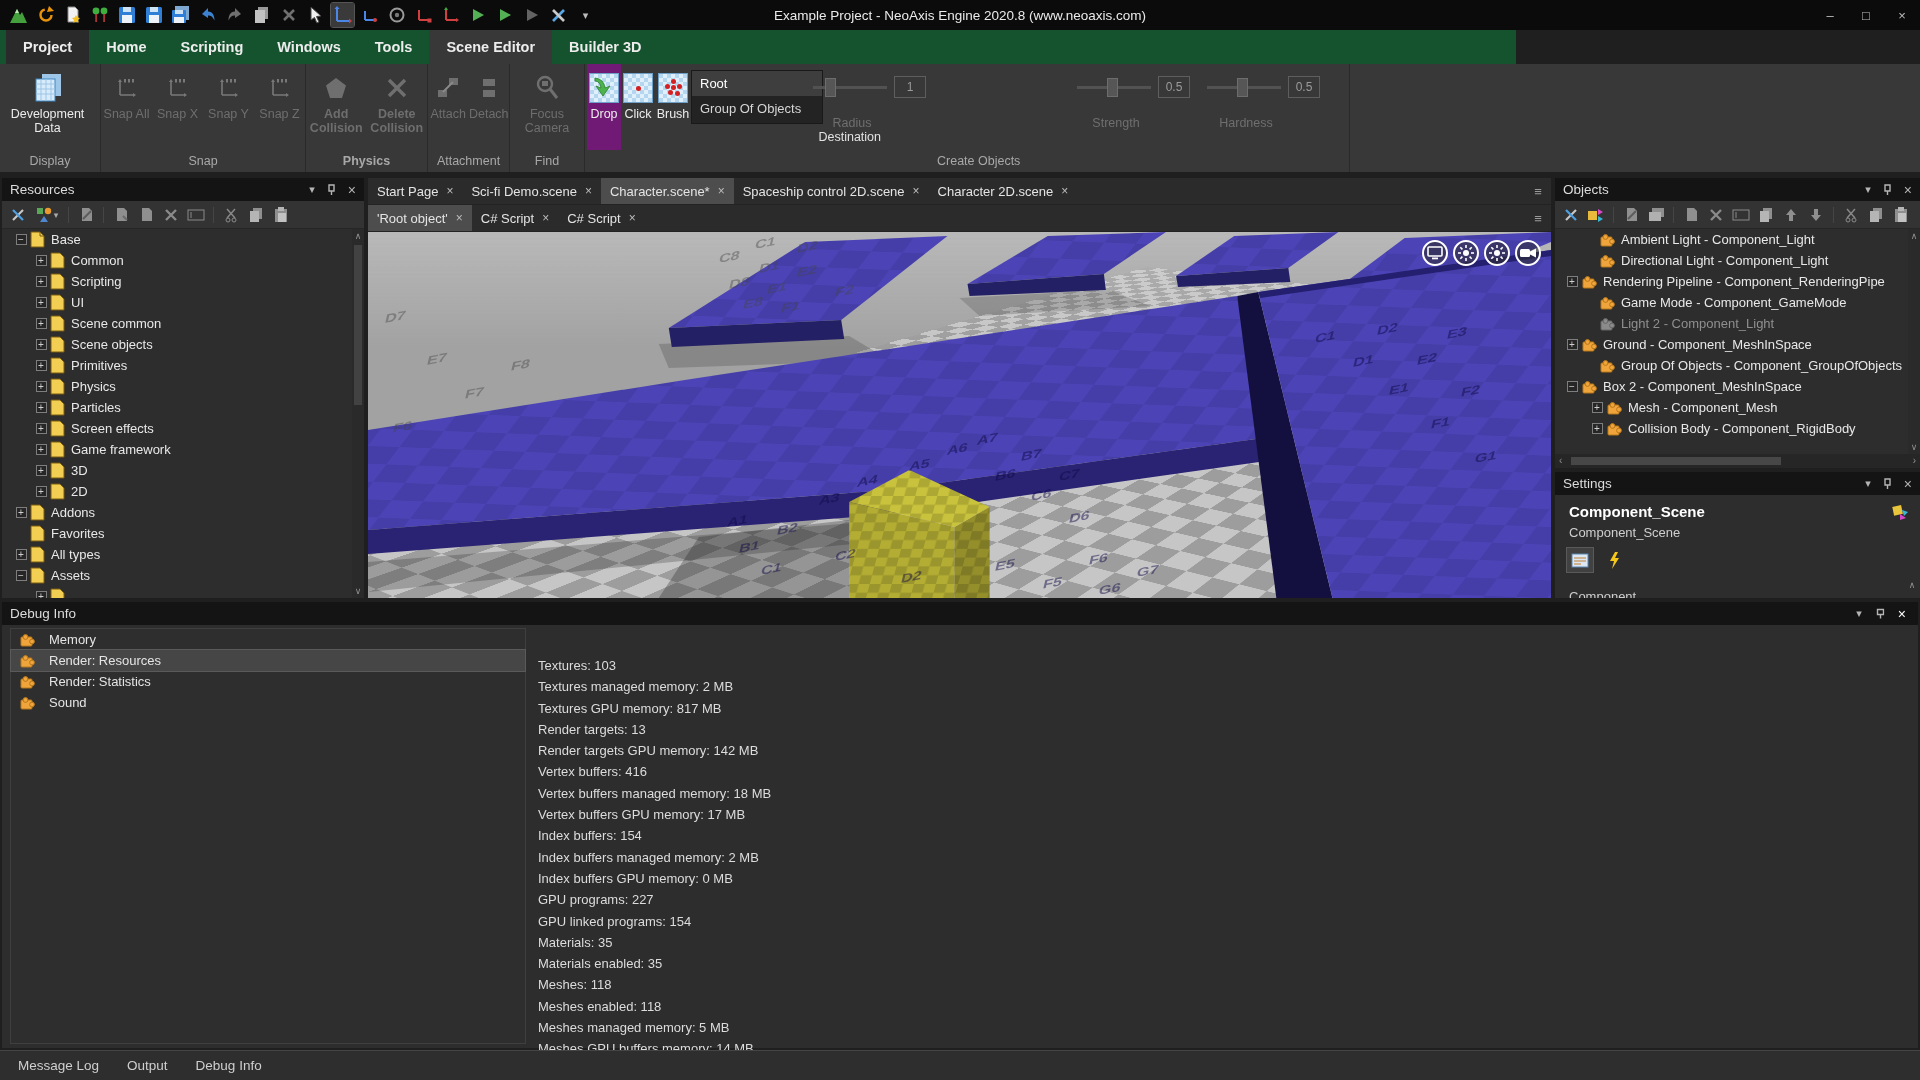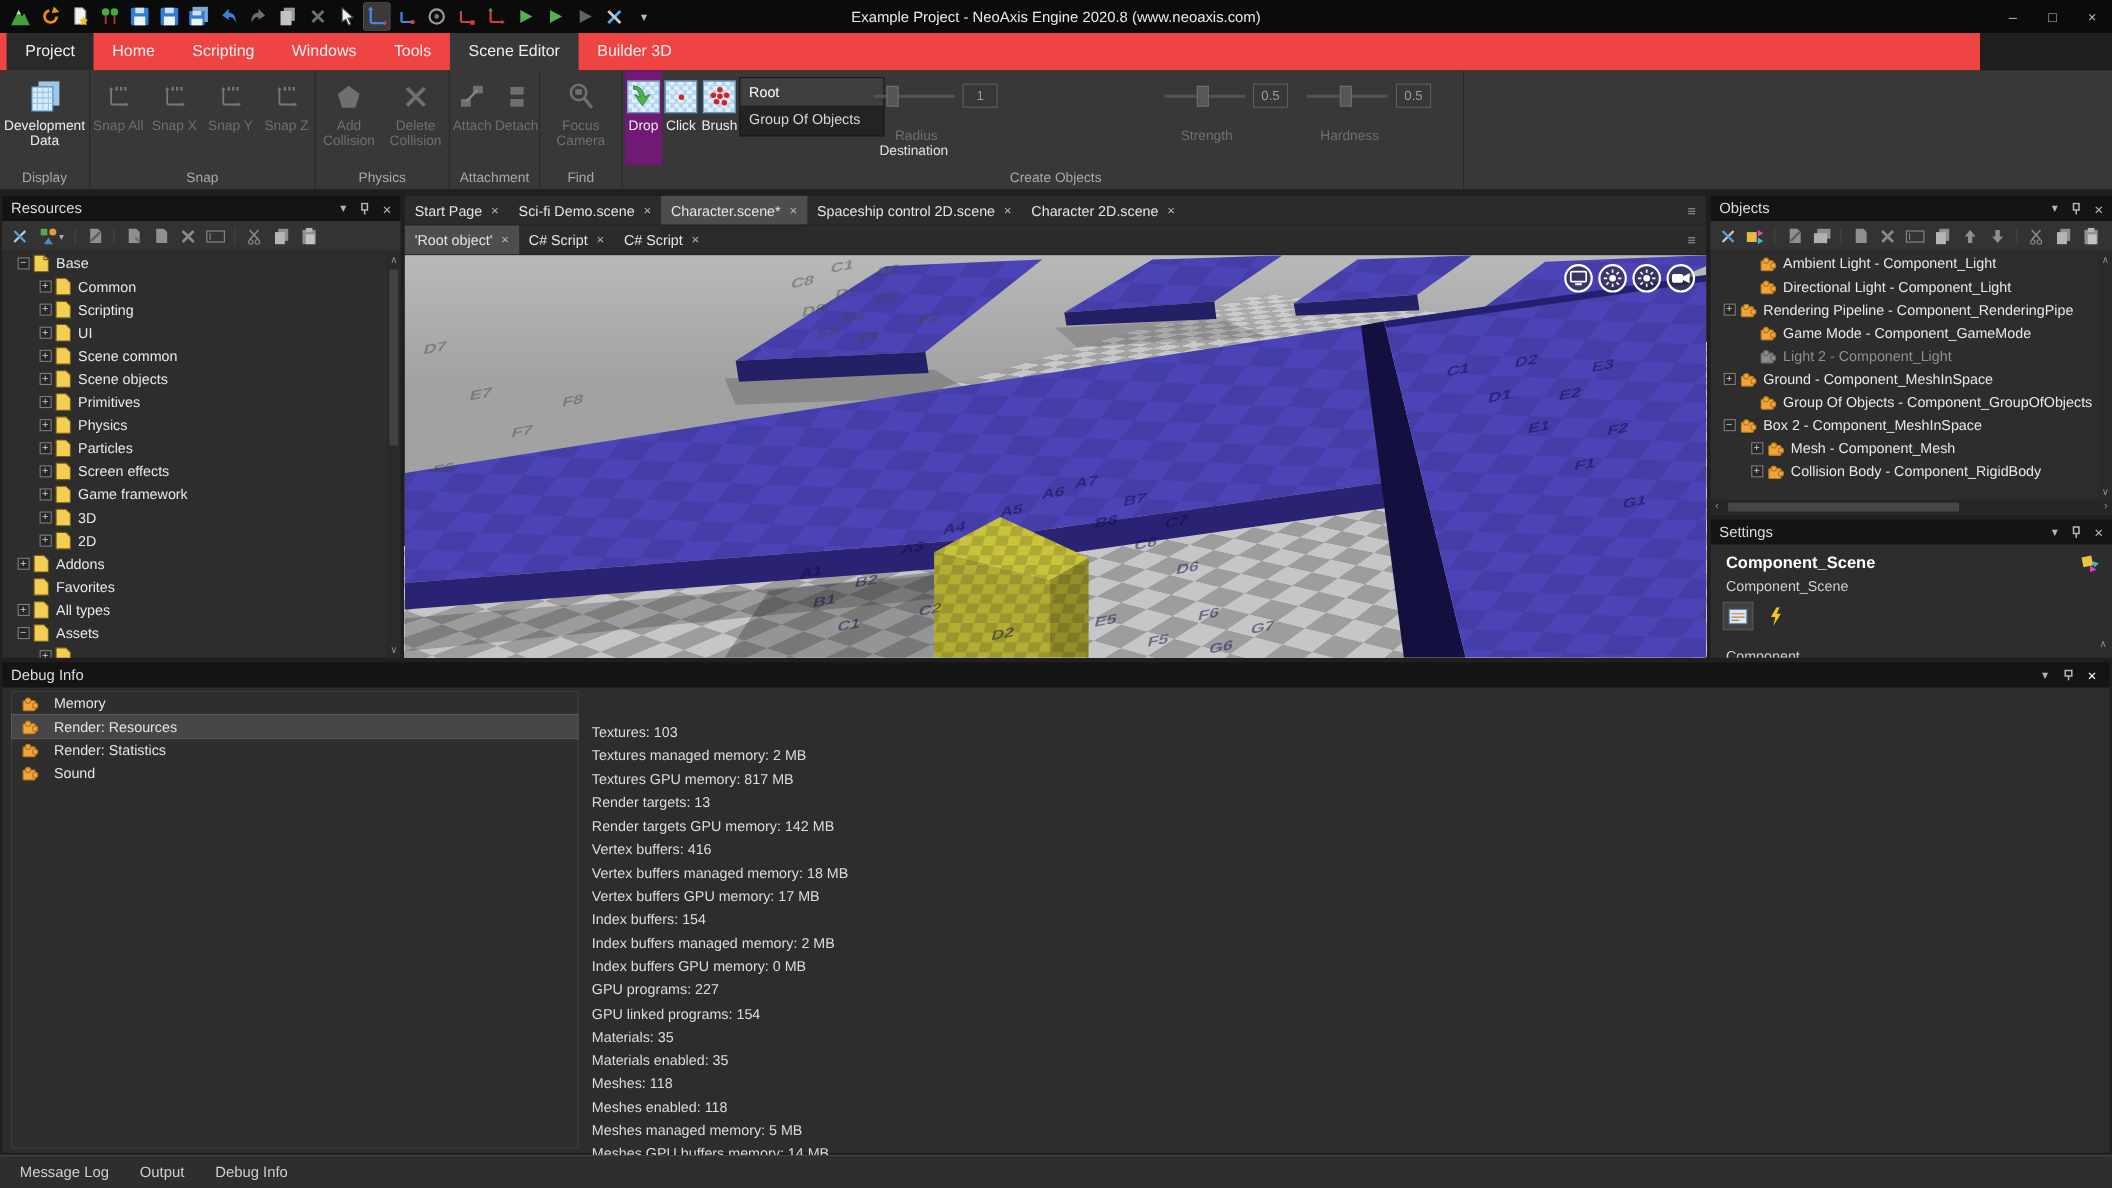--- a/index.html
+++ b/index.html
@@ -12,21 +12,21 @@
   .titlebar{position:absolute;left:0;top:0;width:1920px;height:30px;background:#0b0b0b;display:flex;align-items:center;}
   .tb-icons{display:flex;align-items:center;gap:4px;padding-left:7px;z-index:2;}
   .ticon{width:23px;height:24px;display:flex;align-items:center;justify-content:center;border-radius:2px;}
   .ticon.sel{background:#3a3a3a;outline:1px solid #555;}
   .tb-title{position:absolute;left:0;right:0;top:0;height:30px;display:flex;align-items:center;justify-content:center;
     font-size:13.5px;color:#eaeaea;pointer-events:none;}
   .win-controls{margin-left:auto;display:flex;z-index:2;}
   .wc{width:36px;height:30px;display:flex;align-items:center;justify-content:center;color:#bdbdbd;font-size:13px;}
 
   
-  .menubar{position:absolute;left:0;top:30px;width:1800px;height:34px;background:#ef4444;display:flex;align-items:stretch;padding-left:6px;box-sizing:border-box;font-size:14.5px;}
+  .menubar{position:absolute;left:0;top:30px;width:1516px;height:34px;background:#14532d;display:flex;align-items:stretch;padding-left:6px;box-sizing:border-box;font-size:14.5px;font-weight:bold;}
   .mtab{padding:0 17px;display:flex;align-items:center;color:#ededed;white-space:nowrap;}
   .mtab.backstage{background:#2a2a2a;}
   .mtab.active{background:#383838;}
 
   
   .ribbon{position:absolute;left:0;top:64px;width:1920px;height:108px;background:#383838;display:flex;}
   .rgroup{position:relative;border-right:1px solid #2a2a2a;box-sizing:border-box;display:flex;flex-direction:column;flex:0 0 auto;}
   .gbody{height:86px;display:flex;align-items:stretch;}
   .glabel{flex:1;display:flex;align-items:center;justify-content:center;font-size:12.5px;color:#a8a8a8;}
   .rbtn{display:flex;flex-direction:column;align-items:center;padding-top:5px;font-size:12.5px;line-height:14px;
@@ -248,21 +248,21 @@
   <div class="mtab backstage">Project</div>
   <div class="mtab">Home</div>
   <div class="mtab">Scripting</div>
   <div class="mtab">Windows</div>
   <div class="mtab">Tools</div>
   <div class="mtab active">Scene Editor</div>
   <div class="mtab">Builder 3D</div>
 </div>
 
 <div class="ribbon">
-  <div class="rgroup" style="width:82px;">
+  <div class="rgroup" style="width:101px;">
     <div class="gbody">
       <div class="rbtn" style="width:95px;">
         <span class="ric">
             <svg width="34" height="34">
               <rect x="11" y="3" width="19" height="22" fill="#9dc6e8"></rect>
               <rect x="5" y="8" width="19" height="22" fill="#d8ebfa" stroke="#3f87c2"></rect>
               <path d="M5 13h19M5 18h19M5 23h19M10 8v22M15 8v22M20 8v22" stroke="#9cc5e4" stroke-width="1"></path>
             </svg>
           </span>
         <span>Development Data</span>
@@ -322,21 +322,21 @@
               <rect x="15" y="5" width="2" height="3.5" fill="#787878"></rect>
               <rect x="19" y="5" width="2" height="3.5" fill="#787878"></rect>
             </svg>
           </span>
         <span>Snap Z</span>
       </div>
     </div>
     <div class="glabel">Snap</div>
   </div>
 
-  <div class="rgroup" style="width:122px;">
+  <div class="rgroup" style="width:122px;font-weight:bold;">
     <div class="gbody">
       <div class="rbtn dis" style="width:61px;">
         <span class="ric">
             <svg width="26" height="26">
               <polygon points="13,3 23,10.5 19,23 7,23 3,10.5" fill="#6f6f6f"></polygon>
             </svg>
           </span>
         <span>Add Collision</span>
       </div>
       <div class="rbtn dis" style="width:61px;">

